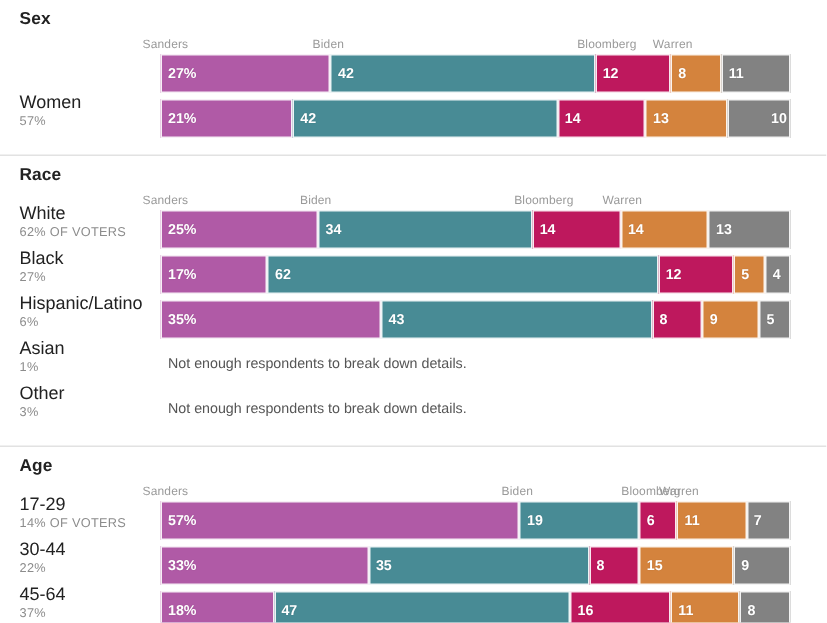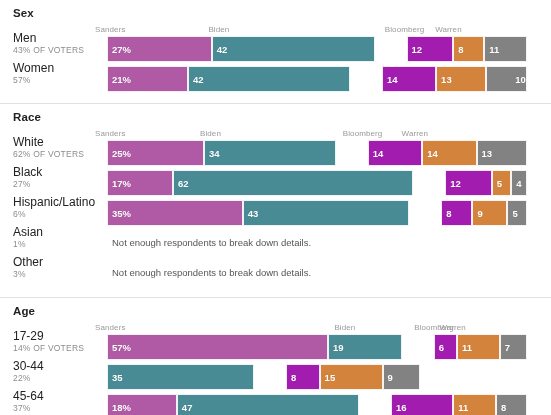--- a/index.html
+++ b/index.html
@@ -55,21 +55,21 @@
     display:flex;align-items:center;
     overflow:hidden;
   }
   .seg span{
     font-size:9.5px;font-weight:bold;color:#ffffff;
     padding-left:4px;white-space:nowrap;
     text-shadow:0 0 1px rgba(0,0,0,.15);
   }
   .seg.c-sanders{background:#b05aa6;}
   .seg.c-biden{background:#488b95;}
-  .seg.c-bloomberg{background:#a21caf;margin-left:32px;}
+  .seg.c-bloomberg{background:#be185d;}
   .seg.c-warren{background:#d4833d;}
   .seg.c-other{background:#828282;}
 
   
   .collabels{
     position:absolute;left:95px;top:0;width:420px;height:12px;
   }
   .collabel{
     position:absolute;top:0;
     font-size:8px;color:#9a9a9a;white-space:nowrap;letter-spacing:.1px;
@@ -82,24 +82,20 @@
 </style>
 </head>
 <body>
 
 <div class="sheet">
   <div id="root">
       <div class="section" style="padding-bottom: 7px;">
         <div class="sec-title">Sex</div>
         <div class="rows" style="padding-top: 13px;">
           <div class="row">
-            <div class="lbl">
-              <div class="name">Men</div>
-              <div class="sub">43% OF VOTERS</div>
-            </div>
             <div class="collabels" style="top: -11px;">
               <div class="collabel" style="left: 0px;">Sanders</div>
               <div class="collabel" style="left: 113.4px;">Biden</div>
               <div class="collabel" style="left: 289.8px;">Bloomberg</div>
               <div class="collabel" style="left: 340.2px;">Warren</div>
             </div>
             <div class="track">
               <div class="seg c-sanders" style="width: 113.4px;">
                 <span>27%</span>
               </div>
@@ -267,20 +263,23 @@
                 <span>7</span>
               </div>
             </div>
           </div>
           <div class="row">
             <div class="lbl">
               <div class="name">30-44</div>
               <div class="sub plain">22%</div>
             </div>
             <div class="track">
+              <div class="seg c-sanders" style="width: 138.6px;">
+                <span>33%</span>
+              </div>
               <div class="seg c-biden" style="width: 147px;">
                 <span>35</span>
               </div>
               <div class="seg c-bloomberg" style="width: 33.6px;">
                 <span>8</span>
               </div>
               <div class="seg c-warren" style="width: 63px;">
                 <span>15</span>
               </div>
               <div class="seg c-other" style="width: 37.8px;">

